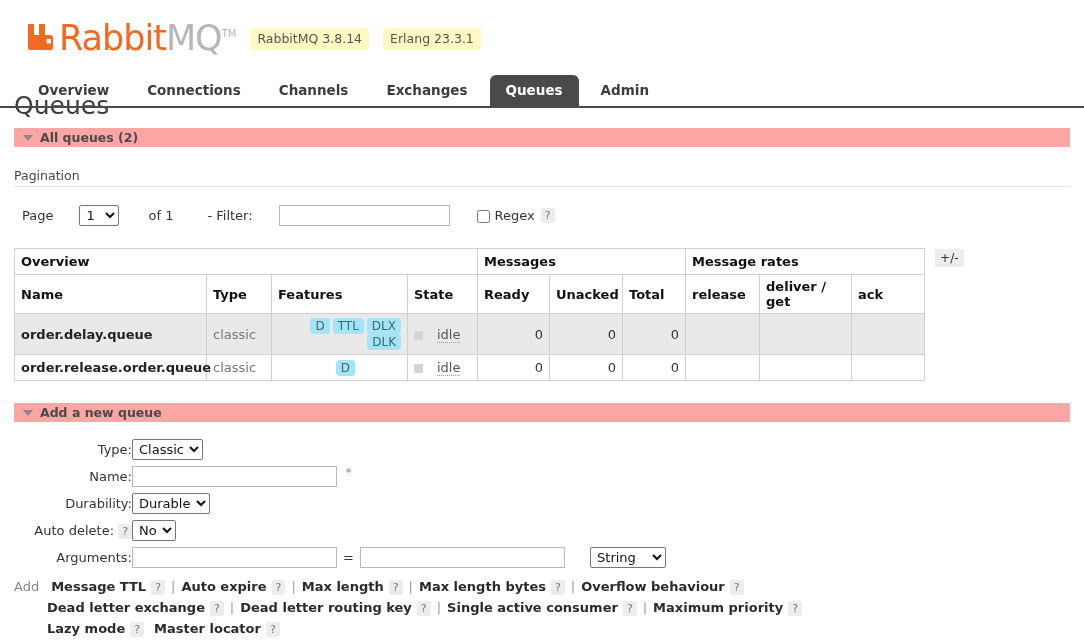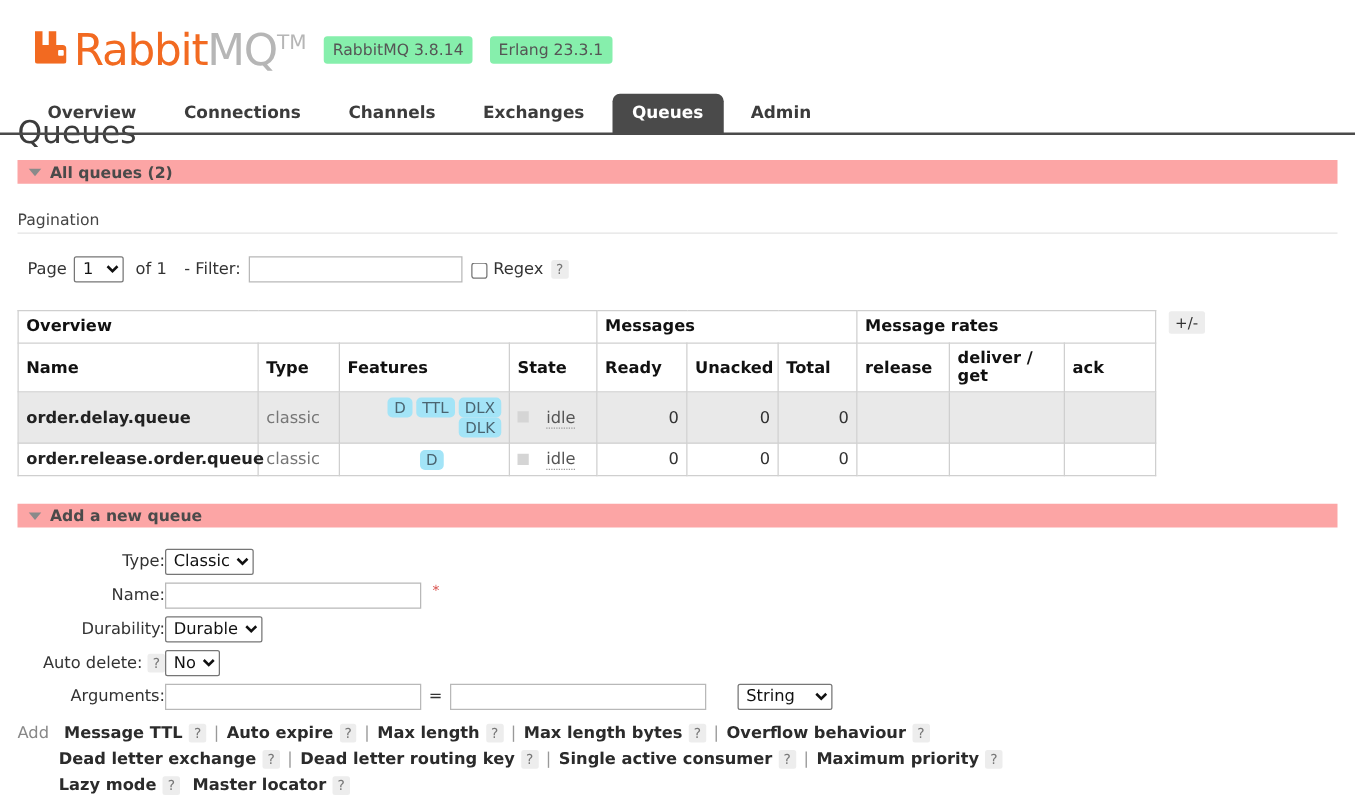--- a/index.html
+++ b/index.html
@@ -34,26 +34,26 @@
     font-size: 35px;
     line-height: 35px;
     letter-spacing: -1px;
     font-weight: 400;
     white-space: nowrap;
   }
   .logo-rabbit { color: #f26a21; }
   .logo-mq { color: #b6b6b6; }
   .logo-tm {
     color: #b6b6b6;
-    font-size: 16px;
+    font-size: 10px;
     vertical-align: super;
     letter-spacing: 0;
   }
   .version-badge {
-    background: #86efac;
+    background: #fef9c3;
     color: #555555;
     font-size: 12.5px;
     padding: 3px 7px 4px 7px;
     border-radius: 3px;
     margin-left: 14px;
     white-space: nowrap;
     align-self: center;
     margin-top: 6px;
     text-align: right;
   }
@@ -130,20 +130,21 @@
   }
 
   
   #pagination-row {
     display: flex;
     align-items: center;
     margin-top: 18px;
     font-size: 13px;
     color: #333;
     padding-left: 8px;
+    gap: 20px;
   }
   #pagination-row .lbl { margin-right: 6px; }
   select.ui-select {
     font-family: "DejaVu Sans", sans-serif;
     font-size: 13px;
     padding: 1px 2px;
     border: 1px solid #767676;
     background: #ffffff;
     color: #111;
     border-radius: 2px;

